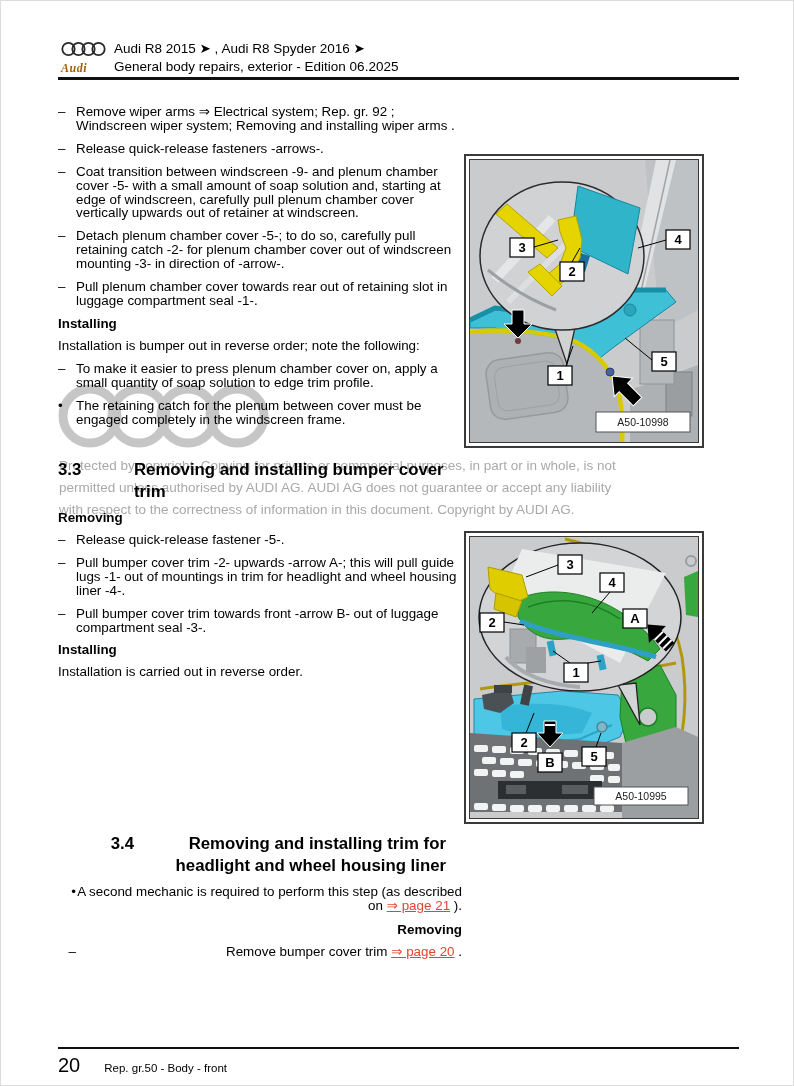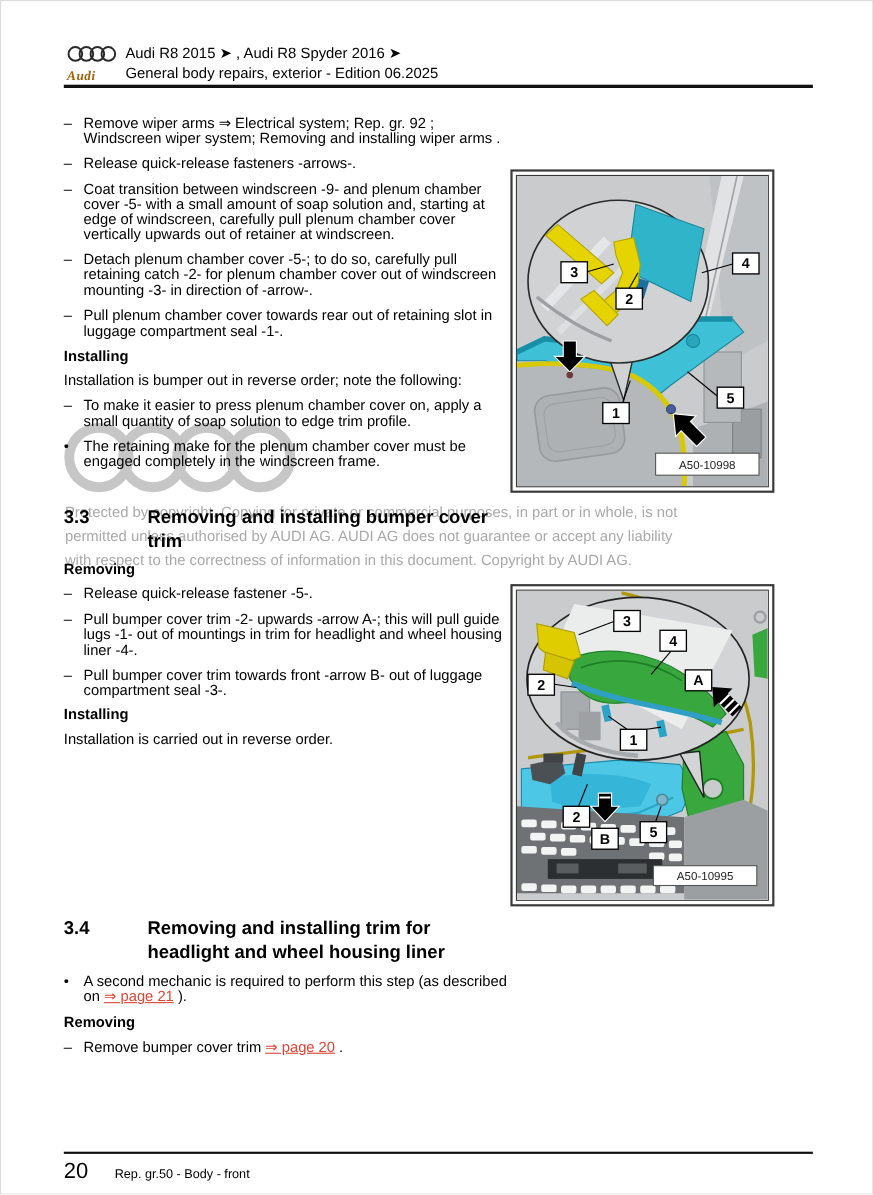--- a/index.html
+++ b/index.html
@@ -9,21 +9,21 @@
     overflow:hidden; border:1px solid #dcdcdc; box-sizing:border-box;
   }
   
   .logo-block { position:absolute; left:60px; top:40px; width:48px; }
   .logo-word { font-family:"Liberation Serif", serif; font-style:italic; font-weight:bold;
                font-size:12px; color:#a16207; letter-spacing:.5px; margin-top:0px; }
   .header-text { position:absolute; left:113px; top:39px; font-size:13.5px; line-height:17.5px; color:#000; }
   .header-rule { position:absolute; left:57px; top:76px; width:681px; height:3px; background:#111; }
   
   .col { position:absolute; left:57px; width:404px; z-index:2; }
-  .groupA { top:104px; } .groupB { top:458px; } .groupC { top:832px; }
+  .groupA { top:104px; } .groupB { top:458px; } .groupC { top:832px;text-align:right; }
   .li { display:flex; margin-bottom:9px; font-size:13.4px; line-height:13.9px; }
   .li .m { width:18px; flex:none; }
   .li .t { flex:1; }
   .subhead { font-size:13.4px; font-weight:bold; line-height:14px; margin:0 0 8px 0; }
   .para { font-size:13.4px; line-height:13.9px; margin:0 0 9px 0; }
   .section-h { display:flex; font-size:16.8px; font-weight:bold; line-height:21.5px; margin:0 0 9px 0; }
   .section-h .num { width:76px; flex:none; }
   .section-h .title { width:312px; }
   .link { text-decoration:underline; cursor:pointer; }
   
@@ -101,21 +101,21 @@
       <span class="t">Pull plenum chamber cover towards rear out of retaining slot in luggage compartment seal -1-.</span>
     </div>
     <div class="subhead">Installing</div>
     <div class="para">Installation is bumper out in reverse order; note the following:</div>
     <div class="li">
       <span class="m">–</span>
       <span class="t">To make it easier to press plenum chamber cover on, apply a small quantity of soap solution to edge trim profile.</span>
     </div>
     <div class="li">
       <span class="m">•</span>
-      <span class="t">The retaining make for the plenum chamber cover must be engaged completely in the windscreen frame.</span>
+      <span class="t">The retaining catch for the plenum between cover must be engaged completely in the windscreen frame.</span>
     </div>
   </div>
 
   <div class="col groupB">
     <div class="section-h">
       <span class="num">3.3</span>
       <span class="title">Removing and installing bumper cover trim</span>
     </div>
     <div class="subhead">Removing</div>
     <div class="li">

